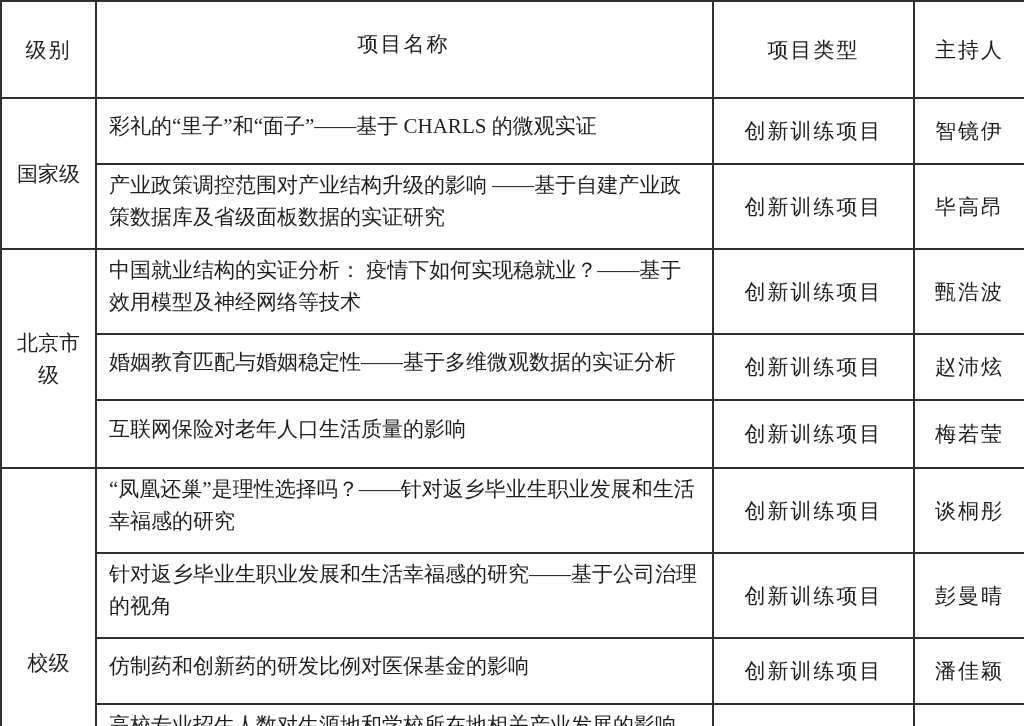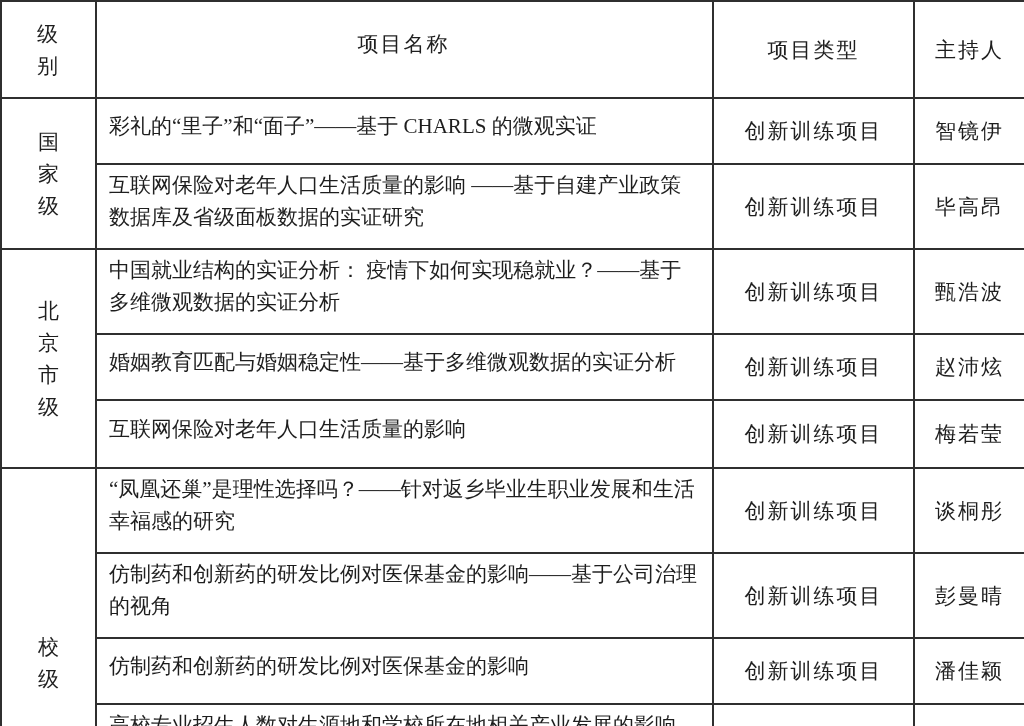--- a/index.html
+++ b/index.html
@@ -20,21 +20,21 @@
   }
   .doc-table th,
   .doc-table td {
     border: 2px solid #2f2f2f;
     vertical-align: middle;
     font-weight: normal;
     overflow: hidden;
   }
   .level-col {
     text-align: center;
-    padding: 0 26px;
+    padding: 0 10px;
     word-break: break-all;
   }
   .name-col {
     text-align: left;
     padding: 4px 14px 15px 12px;
   }
   .type-col {
     text-align: center;
     padding: 0 22px;
     letter-spacing: 2px;
@@ -70,28 +70,28 @@
       <th class="leader-col">主持人</th>
     </tr>
 
     <tr class="rh64">
       <td class="level-col" rowspan="2">国家级</td>
       <td class="name-col">彩礼的“里子”和“面子”——基于 CHARLS 的微观实证</td>
       <td class="type-col">创新训练项目</td>
       <td class="leader-col">智镜伊</td>
     </tr>
     <tr class="rh60">
-      <td class="name-col">互联网保险对老年人口生活质量的影响 ——基于自建产业政策数据库及省级面板数据的实证研究</td>
+      <td class="name-col">产业政策调控范围对产业结构升级的影响 ——基于自建产业政策数据库及省级面板数据的实证研究</td>
       <td class="type-col">创新训练项目</td>
       <td class="leader-col">毕高昂</td>
     </tr>
 
     <tr class="rh65">
       <td class="level-col" rowspan="3">北京市级</td>
-      <td class="name-col">中国就业结构的实证分析： 疫情下如何实现稳就业？——基于多维微观数据的实证分析</td>
+      <td class="name-col">中国就业结构的实证分析： 疫情下如何实现稳就业？——基于效用模型及神经网络等技术</td>
       <td class="type-col">创新训练项目</td>
       <td class="leader-col">甄浩波</td>
     </tr>
     <tr class="rh61">
       <td class="name-col">婚姻教育匹配与婚姻稳定性——基于多维微观数据的实证分析</td>
       <td class="type-col">创新训练项目</td>
       <td class="leader-col">赵沛炫</td>
     </tr>
     <tr class="rh60">
       <td class="name-col">互联网保险对老年人口生活质量的影响</td>
@@ -99,21 +99,21 @@
       <td class="leader-col">梅若莹</td>
     </tr>
 
     <tr class="rh65">
       <td class="level-col" rowspan="5">校级</td>
       <td class="name-col">“凤凰还巢”是理性选择吗？——针对返乡毕业生职业发展和生活幸福感的研究</td>
       <td class="type-col">创新训练项目</td>
       <td class="leader-col">谈桐彤</td>
     </tr>
     <tr class="rh61">
-      <td class="name-col">仿制药和创新药的研发比例对医保基金的影响——基于公司治理的视角</td>
+      <td class="name-col">针对返乡毕业生职业发展和生活幸福感的研究——基于公司治理的视角</td>
       <td class="type-col">创新训练项目</td>
       <td class="leader-col">彭曼晴</td>
     </tr>
     <tr class="rh64">
       <td class="name-col">仿制药和创新药的研发比例对医保基金的影响</td>
       <td class="type-col">创新训练项目</td>
       <td class="leader-col">潘佳颖</td>
     </tr>
     <tr class="rh60">
       <td class="name-col">高校专业招生人数对生源地和学校所在地相关产业发展的影响（以计算机行业为例）</td>

